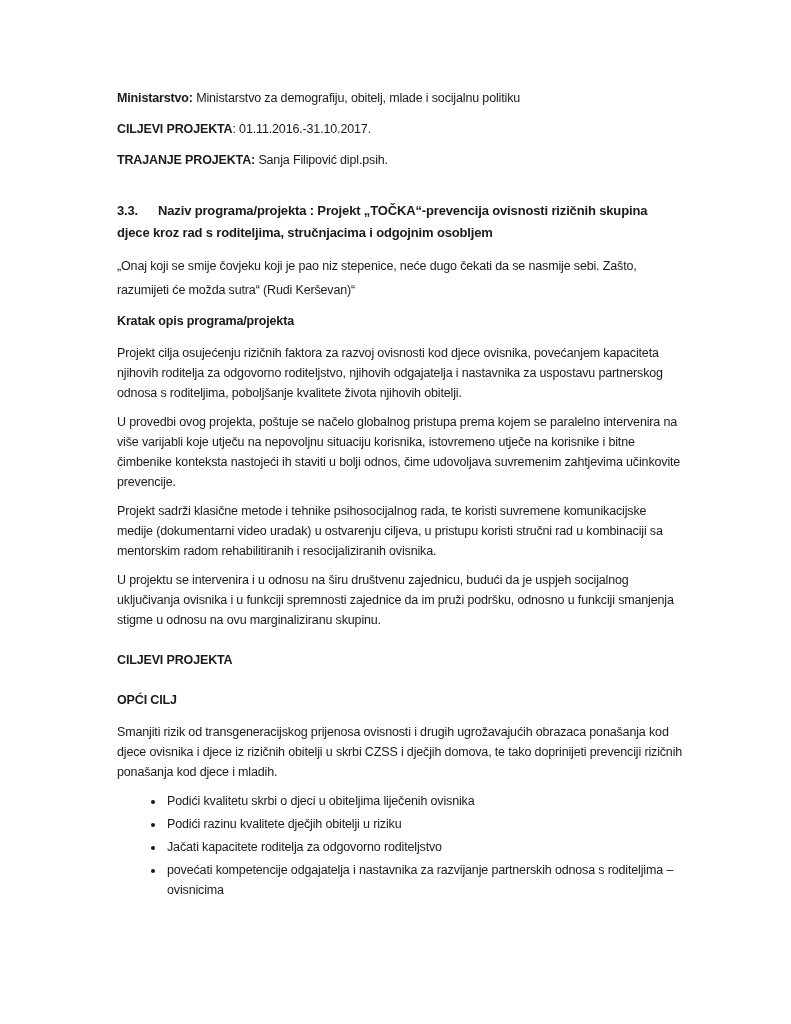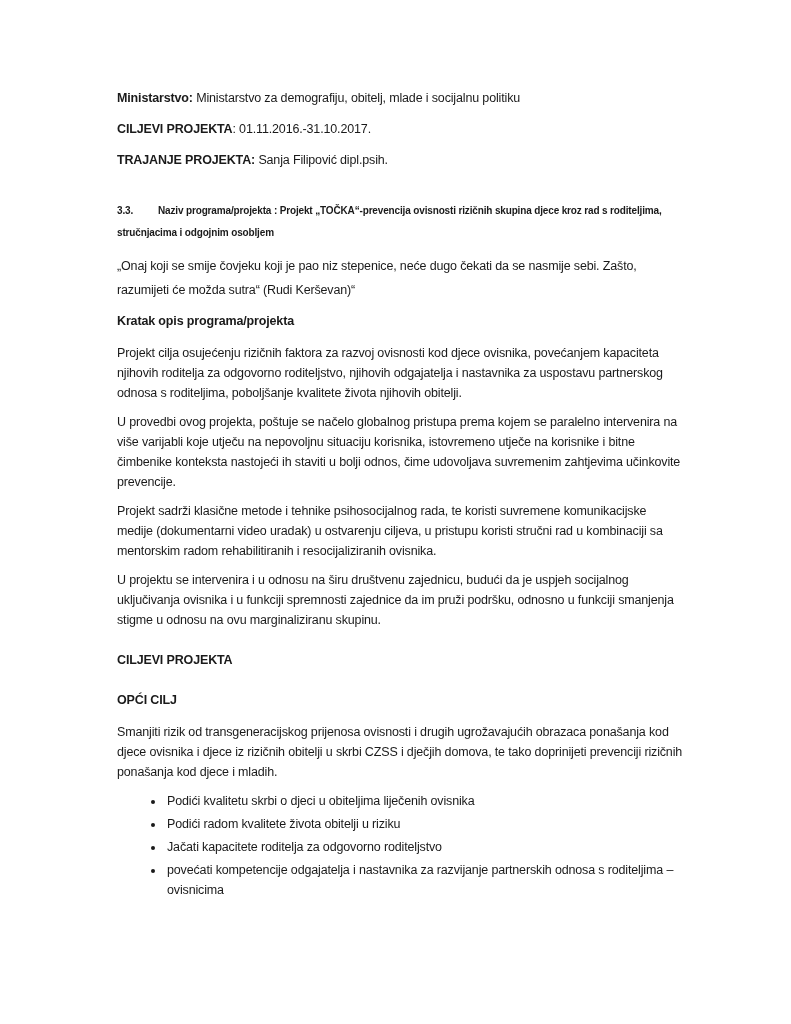--- a/index.html
+++ b/index.html
@@ -18,21 +18,21 @@
     color: #1a1a1a;
   }
   p { margin: 0 0 10px 0; }
   .meta-line { margin-bottom: 11px; }
   .b { font-weight: bold; }
   .section-title {
     font-weight: bold;
     margin-top: 30px;
     margin-bottom: 10px;
     line-height: 22px;
-    font-size: 10px;
+    font-size: 13px;
   }
   .section-num { display: inline-block; min-width: 41px; }
   .quote { line-height: 24px; margin-bottom: 9px; }
   .subhead { font-weight: bold; margin-bottom: 12px; }
   .body-par { margin-bottom: 9px; }
   .heading { font-weight: bold; margin-top: 20px; margin-bottom: 12px; }
   ul.goals {
     margin: 2px 0 13px 0;
     padding-left: 48px;
     list-style-type: disc;
@@ -71,18 +71,18 @@
 
   <p class="heading">CILJEVI PROJEKTA</p>
 
   <p class="heading">OPĆI CILJ</p>
 
   <p class="body-par">Smanjiti rizik od transgeneracijskog prijenosa ovisnosti i drugih ugrožavajućih obrazaca ponašanja kod djece ovisnika i djece iz rizičnih obitelji u skrbi CZSS i dječjih domova, te tako doprinijeti prevenciji rizičnih ponašanja kod djece i mladih.</p>
 
 
   <ul class="goals">
     <li>Podići kvalitetu skrbi o djeci u obiteljima liječenih ovisnika</li>
-    <li>Podići radom kvalitete života obitelji  u riziku</li>
+    <li>Podići razinu kvalitete dječjih obitelji  u riziku</li>
     <li>Jačati kapacitete roditelja za odgovorno roditeljstvo</li>
     <li>povećati kompetencije odgajatelja i nastavnika za razvijanje partnerskih odnosa s roditeljima – ovisnicima</li>
   </ul>
 
 </div>
 
 </body></html>

